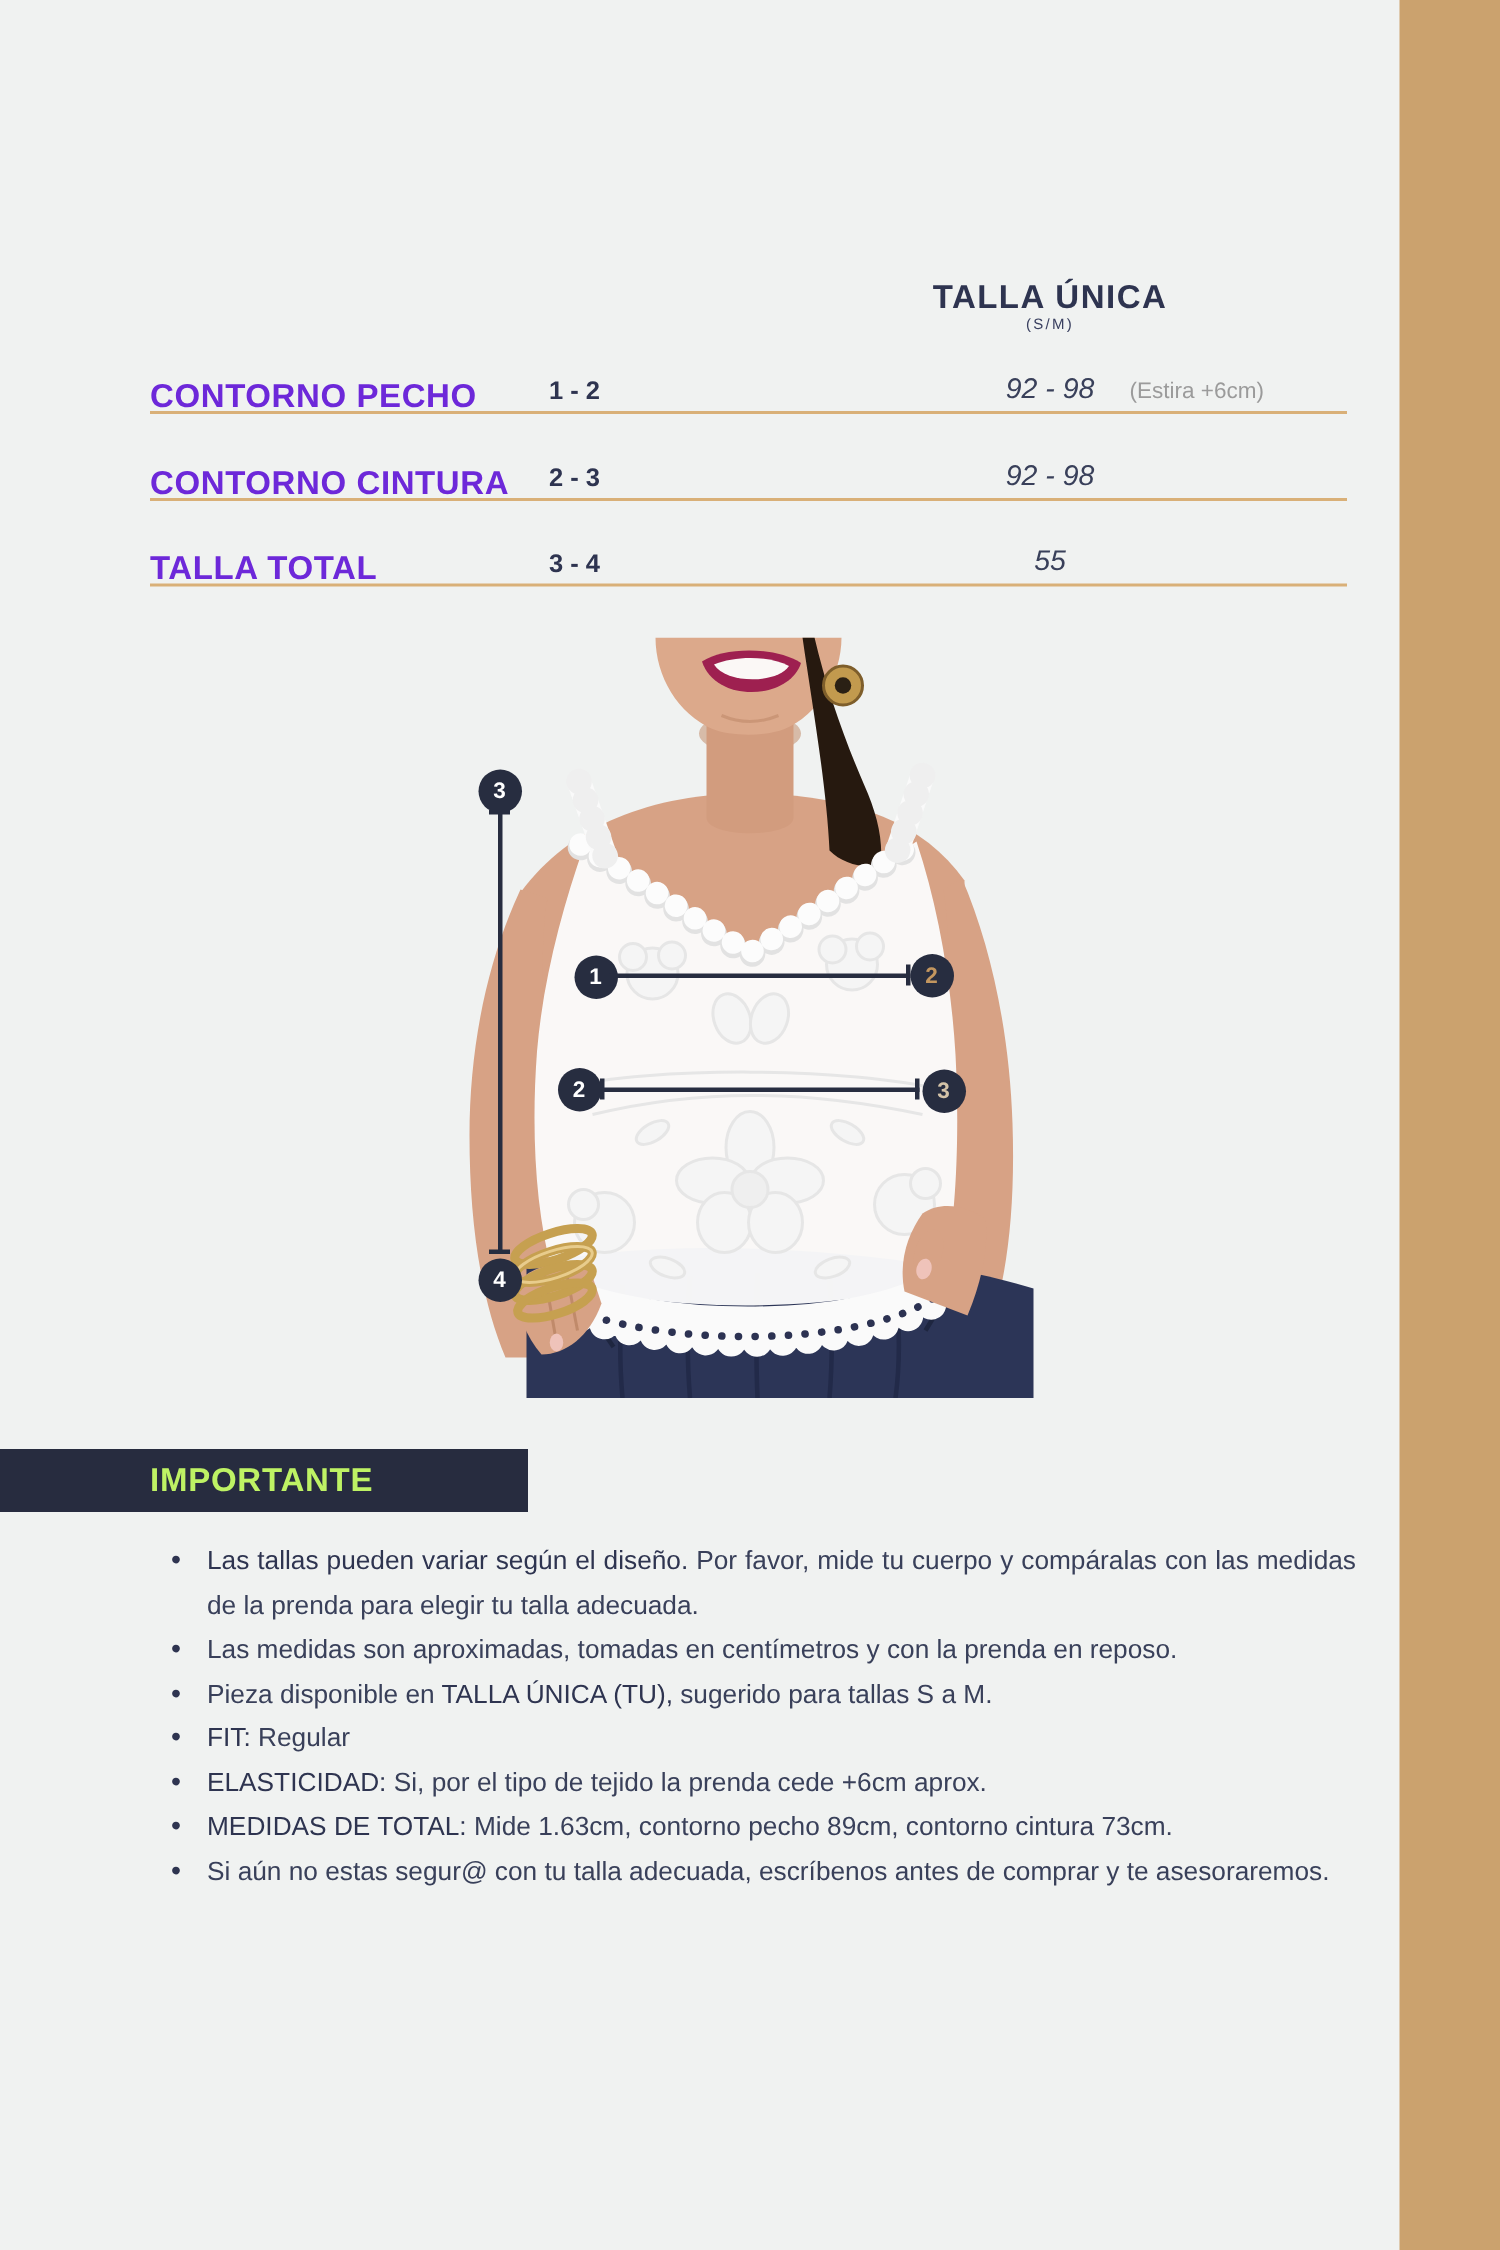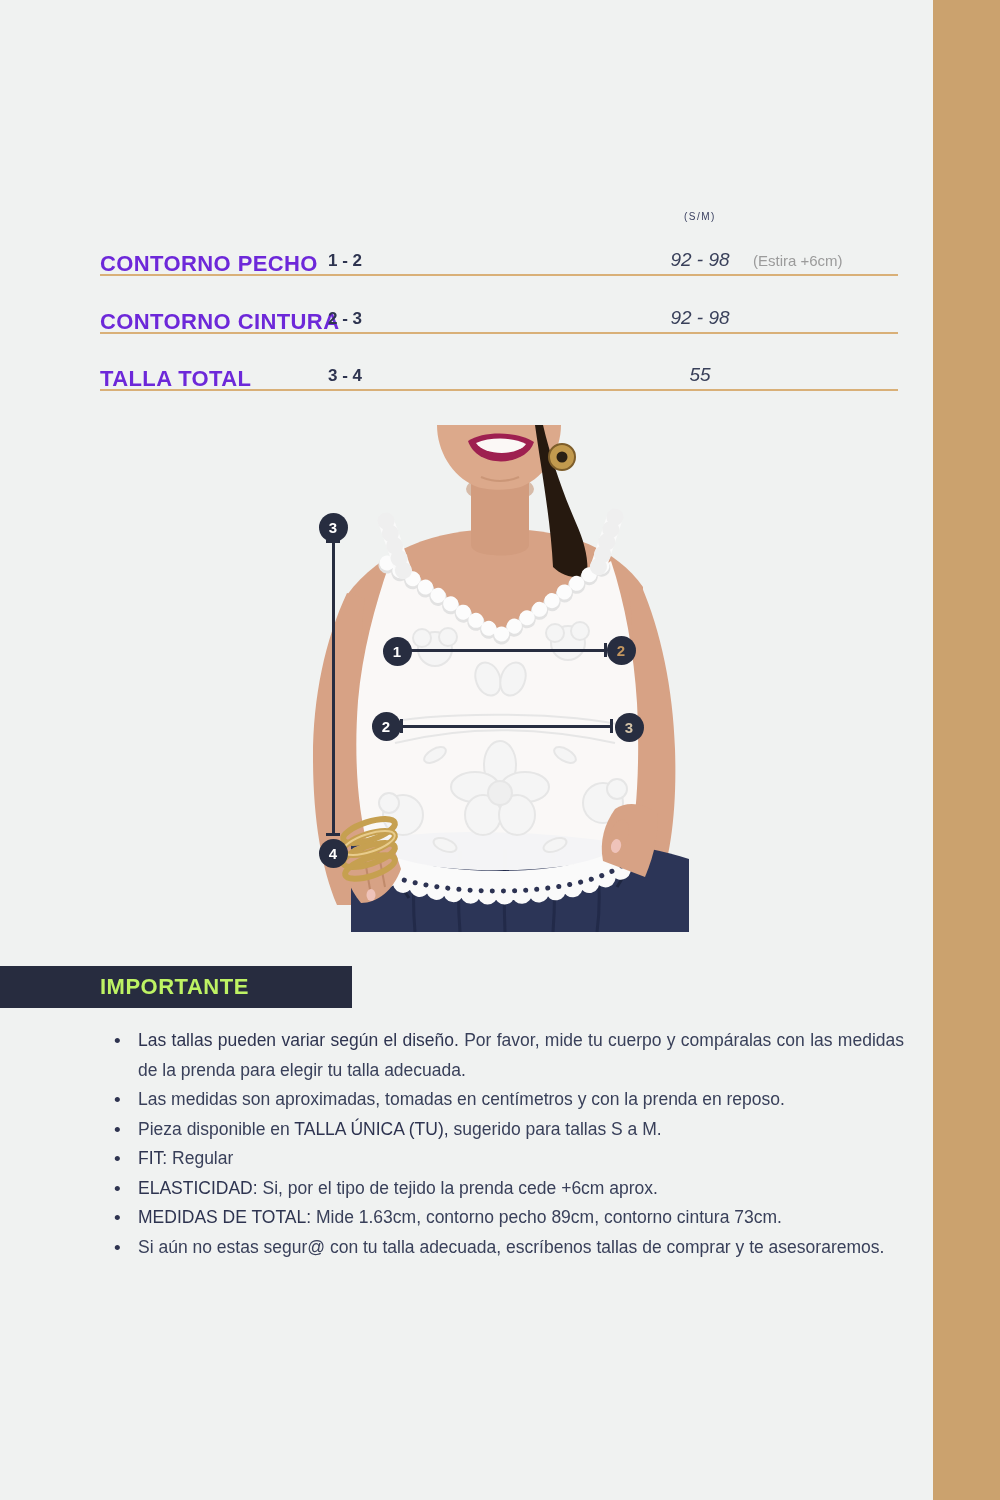--- a/index.html
+++ b/index.html
@@ -12,21 +12,21 @@
   .stripe{position:absolute;top:0;left:933px;width:67px;height:1500px;background:#CBA26E;}
 
   
   .size-table{position:absolute;top:0;left:0;width:933px;height:410px;}
   .tbl-title{position:absolute;left:550px;top:185px;width:300px;text-align:center;
     font-size:22px;font-weight:bold;letter-spacing:1px;color:#2E3450;}
   .tbl-subtitle{position:absolute;left:550px;top:211px;width:300px;text-align:center;
     font-size:10px;letter-spacing:1.5px;color:#3A4060;}
   .t-row{position:absolute;left:0;top:0;width:100%;height:0;}
   .t-label{position:absolute;left:100px;font-size:22px;font-weight:bold;letter-spacing:.4px;color:#6d28d9;white-space:nowrap;}
-  .t-range{position:absolute;left:328px;font-size:17px;font-weight:600;color:#2E3450;white-space:nowrap;}
+  .t-range{position:absolute;left:366px;font-size:17px;font-weight:600;color:#2E3450;white-space:nowrap;}
   .t-value{position:absolute;left:600px;width:200px;text-align:center;font-size:19px;color:#39405A;font-style:italic;}
   .t-note{position:absolute;left:753px;font-size:15px;color:#9B9B9B;white-space:nowrap;}
   .t-line{position:absolute;left:100px;width:798px;height:2px;background:#D9B078;}
 
   
   .figure{position:absolute;left:285px;top:425px;width:415px;height:507px;}
   .figure svg{position:absolute;left:0;top:0;}
   .m-line{position:absolute;background:#272D40;}
   .m-cap{position:absolute;background:#272D40;}
   .marker{
@@ -50,20 +50,21 @@
   .notes .dot{position:absolute;left:2px;top:0;font-size:19px;color:#2E3450;}
   .notes .b{font-weight:normal;color:#2E3450;}
 </style>
 </head>
 <body>
 
 <div class="page">
   <div class="stripe"></div>
 
   <div class="size-table">
+    <div class="tbl-title">TALLA ÚNICA</div>
     <div class="tbl-subtitle">(S/M)</div>
 
     <div class="t-row">
       <span class="t-label" style="top:251px">CONTORNO PECHO</span>
       <span class="t-range" style="top:251px">1 - 2</span>
       <span class="t-value" style="top:249px">92 - 98</span>
       <span class="t-note" style="top:252px">(Estira +6cm)</span>
       <div class="t-line" style="top:274px"></div>
     </div>
 
@@ -220,17 +221,17 @@
       <li>
         <span class="dot">•</span><span></span><span class="b">FIT:</span><span> Regular</span>
       </li>
       <li>
         <span class="dot">•</span><span></span><span class="b">ELASTICIDAD:</span><span> Si, por el tipo de tejido la prenda cede +6cm aprox.</span>
       </li>
       <li>
         <span class="dot">•</span><span></span><span class="b">MEDIDAS DE TOTAL:</span><span> Mide 1.63cm, contorno pecho 89cm, contorno cintura 73cm.</span>
       </li>
       <li>
-        <span class="dot">•</span><span></span><span class="b"></span><span>Si aún no estas segur@ con tu talla adecuada, escríbenos tallas de comprar y te asesoraremos.</span>
+        <span class="dot">•</span><span></span><span class="b"></span><span>Si aún no estas segur@ con tu talla adecuada, escríbenos antes de comprar y te asesoraremos.</span>
       </li>
     </ul>
   </div>
 </div>
 
 </body></html>

